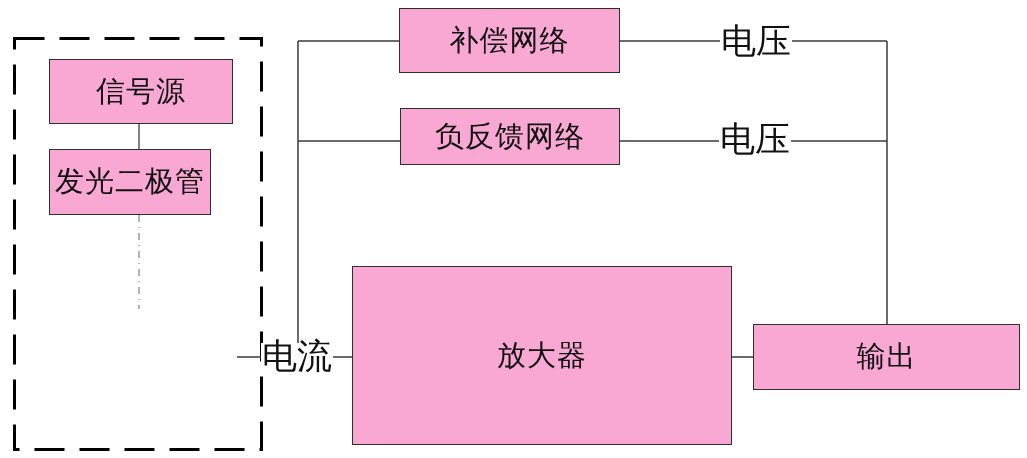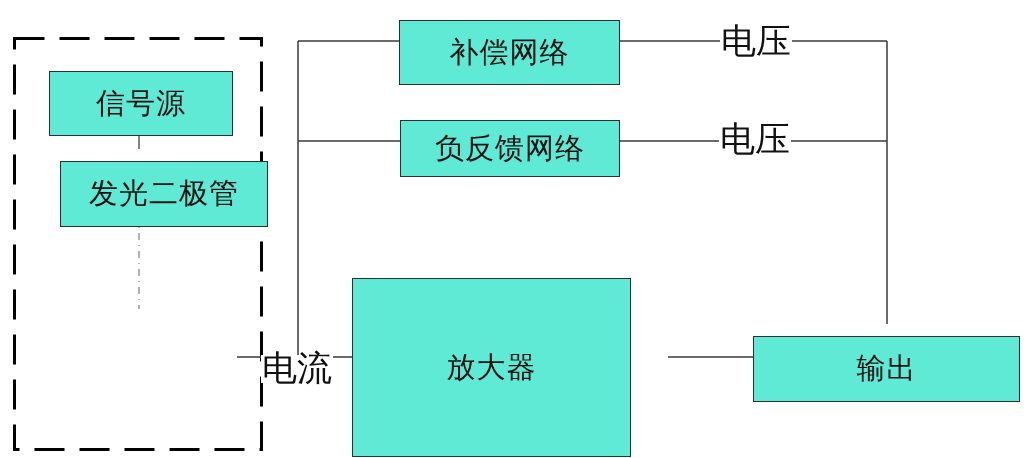--- a/index.html
+++ b/index.html
@@ -18,50 +18,49 @@
   }
   #wires {
     position: absolute;
     left: 0; top: 0;
     width: 1027px;
     height: 458px;
   }
   .box {
     position: absolute;
     box-sizing: border-box;
-    background: #5eead4;
+    background: #f9a8d4;
     border: 1.5px solid #2f2f2f;
     display: flex;
     align-items: center;
     justify-content: center;
     font-size: 29px;
     letter-spacing: 1px;
     white-space: nowrap;
-    margin-top: 12px;
   }
   .box-signal-source      { left: 49px;  top: 59px;  width: 184px; height: 65px; text-align: center; }
-  .box-led                { left: 60px;  top: 149px; width: 208px; height: 66px; }
+  .box-led                { left: 49px;  top: 149px; width: 162px; height: 66px; }
   .box-photo-input        { left: 48px;  top: 309px; width: 189px; height: 98px; }
   .box-compensation       { left: 399px; top: 8px;   width: 221px; height: 65px; }
   .box-feedback           { left: 400px; top: 108px; width: 220px; height: 57px; }
-  .box-amplifier          { left: 352px; top: 266px; width: 279px; height: 179px; }
+  .box-amplifier          { left: 352px; top: 266px; width: 380px; height: 179px; }
   .box-output             { left: 753px; top: 324px; width: 267px; height: 66px; }
 
   .wire-label {
     position: absolute;
     background: #ffffff;
     font-size: 35px;
     line-height: 28px;
     padding: 0 1px;
     white-space: nowrap;
     transform: translate(-50%, -50%);
   }
   .label-voltage-top { left: 756px; top: 42px; }
   .label-voltage-mid { left: 755px; top: 140px; }
-  .label-current     { left: 297px; top: 357px; margin-top: 12px; }
+  .label-current     { left: 297px; top: 357px; }
 </style>
 </head>
 <body>
 
 <div id="stage">
 
   <svg id="wires" viewBox="0 0 1027 458" xmlns="http://www.w3.org/2000/svg">
 
     <rect x="14.5" y="38.5" width="247" height="411" fill="none" stroke="#000000" stroke-width="3" stroke-dasharray="30 15"></rect>
 

